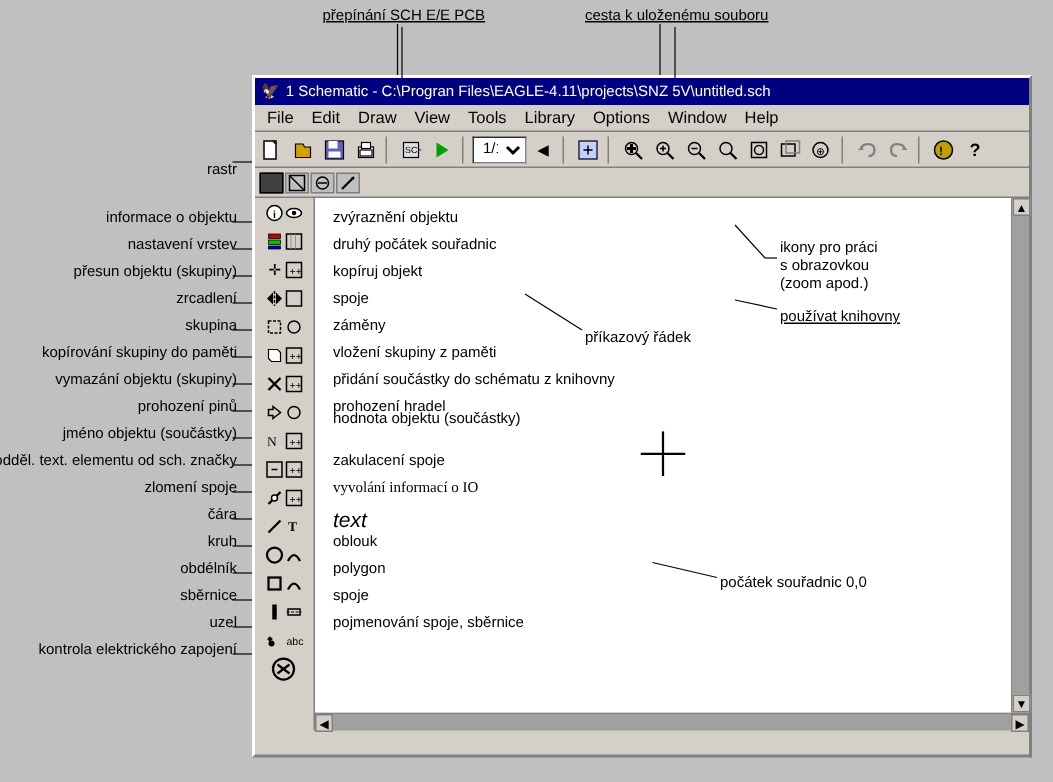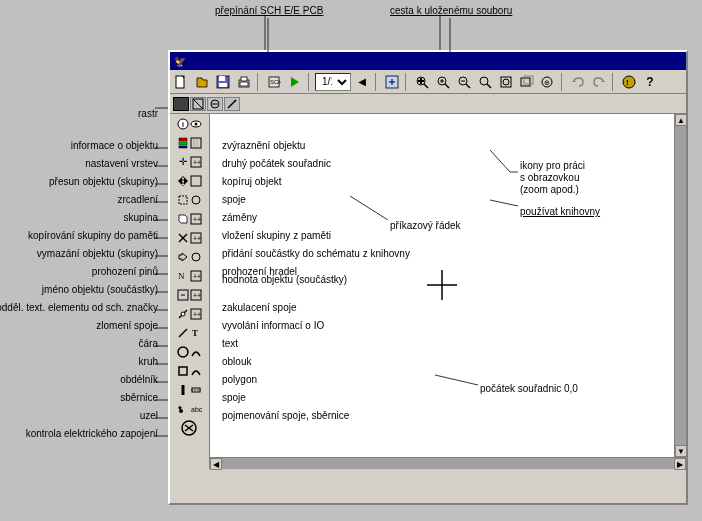--- a/index.html
+++ b/index.html
@@ -258,22 +258,34 @@
   <span class="label-row" style="top:324px;">obdélník</span>
   <span class="label-row" style="top:342px;">sběrnice</span>
   <span class="label-row" style="top:360px;">uzel</span>
   <span class="label-row" style="top:378px;">kontrola elektrického zapojení</span>
 </div>
 
 <div class="window">
 
   <div class="titlebar">
     <span class="titlebar-icon">🦅</span>
+    <span style="font-size:10px;">1 Schematic - C:\Progran Files\EAGLE-4.11\projects\SNZ 5V\untitled.sch</span>
   </div>
 
+  <div class="menubar">
+    <span class="menu-item">File</span>
+    <span class="menu-item">Edit</span>
+    <span class="menu-item">Draw</span>
+    <span class="menu-item">View</span>
+    <span class="menu-item">Tools</span>
+    <span class="menu-item">Library</span>
+    <span class="menu-item">Options</span>
+    <span class="menu-item">Window</span>
+    <span class="menu-item">Help</span>
+  </div>
 
   <div class="toolbar">
 
     <div class="toolbar-btn" title="New">
       <svg width="14" height="14" viewBox="0 0 14 14">
           <rect x="2" y="1" width="8" height="12" fill="white" stroke="#000" stroke-width="1"></rect>
           <line x1="8" y1="1" x2="10" y2="3" stroke="#000" stroke-width="1"></line>
         </svg>
     </div>
     <div class="toolbar-btn" title="Open">
@@ -649,22 +661,22 @@
   <span style="position:absolute; left:222px; top:140px; font-size:10px;">zvýraznění objektu</span>
   <span style="position:absolute; left:222px; top:158px; font-size:10px;">druhý počátek souřadnic</span>
   <span style="position:absolute; left:222px; top:176px; font-size:10px;">kopíruj objekt</span>
   <span style="position:absolute; left:222px; top:194px; font-size:10px;">spoje</span>
   <span style="position:absolute; left:222px; top:212px; font-size:10px;">záměny</span>
   <span style="position:absolute; left:222px; top:230px; font-size:10px;">vložení skupiny z paměti</span>
   <span style="position:absolute; left:222px; top:248px; font-size:10px;">přidání součástky do schématu z knihovny</span>
   <span style="position:absolute; left:222px; top:266px; font-size:10px;">prohození hradel</span>
   <span style="position:absolute; left:222px; top:274px; font-size:10px;">hodnota objektu (součástky)</span>
   <span style="position:absolute; left:222px; top:302px; font-size:10px;text-align:center;">zakulacení spoje</span>
-  <span style="position:absolute; left:222px; top:320px; font-size:10px;">vyvolání informací o IO</span>
-  <span style="position:absolute; left:222px; top:338px; font-size:10px;">text</span>
+  <span style="position:absolute; left:222px; top:320px; font-size:10px;font-family:Liberation Serif, serif;">vyvolání informací o IO</span>
+  <span style="position:absolute; left:222px; top:338px; font-size:14px;font-style:italic;">text</span>
   <span style="position:absolute; left:222px; top:356px; font-size:10px;">oblouk</span>
   <span style="position:absolute; left:222px; top:374px; font-size:10px;">polygon</span>
   <span style="position:absolute; left:222px; top:392px; font-size:10px;">spoje</span>
   <span style="position:absolute; left:222px; top:410px; font-size:10px;">pojmenování spoje, sběrnice</span>
 </div>
 
 <svg style="position:absolute;top:0;left:0;width:702px;height:521px;pointer-events:none;z-index:10;">
 
   <line x1="155" y1="108" x2="168" y2="108" stroke="#000" stroke-width="0.8"></line>
 

